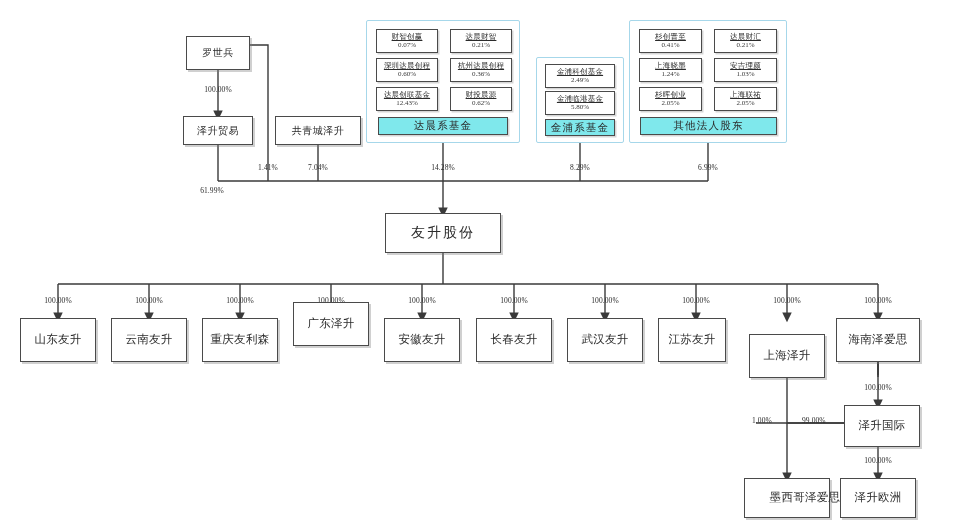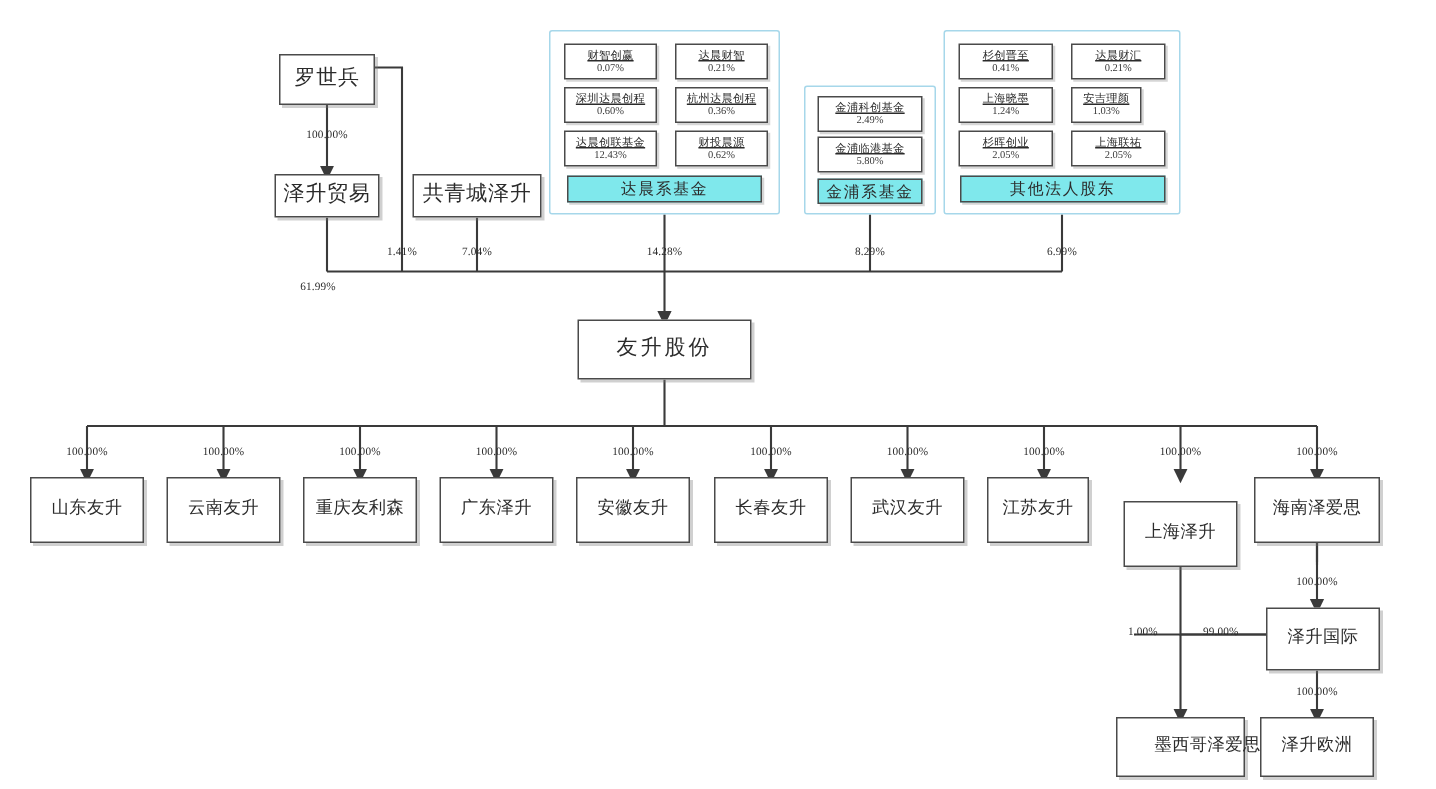--- a/index.html
+++ b/index.html
@@ -42,21 +42,21 @@
     text-align: center;
     line-height: 1.15;
   }
   .node .label {
     display: block;
     white-space: nowrap;
   }
 
   
   .node.entity {
-    font-size: 14px;
+    font-size: 10px;
     letter-spacing: 0.5px;
   }
   
   .node.issuer {
     font-size: 14px;
     letter-spacing: 2px;
     border-width: 1.5px;
   }
   
   .node.sub {
@@ -246,21 +246,21 @@
     <span class="fpct">0.41%</span>
   </div>
   <div class="fund-cell" style="left:714px; top:29px; width:63px; height:24px;">
     <span class="fname">达晨财汇</span>
     <span class="fpct">0.21%</span>
   </div>
   <div class="fund-cell" style="left:639px; top:58px; width:63px; height:24px;">
     <span class="fname">上海晓墨</span>
     <span class="fpct">1.24%</span>
   </div>
-  <div class="fund-cell" style="left:714px; top:58px; width:47px; height:24px;">
+  <div class="fund-cell" style="left:714px; top:58px; width:63px; height:24px;">
     <span class="fname">安吉理颜</span>
     <span class="fpct">1.03%</span>
   </div>
   <div class="fund-cell" style="left:639px; top:87px; width:63px; height:24px;">
     <span class="fname">杉晖创业</span>
     <span class="fpct">2.05%</span>
   </div>
   <div class="fund-cell" style="left:714px; top:87px; width:63px; height:24px;">
     <span class="fname">上海联祐</span>
     <span class="fpct">2.05%</span>
@@ -293,21 +293,21 @@
 
   <div class="node sub" style="left:20px;  top:318px; width:76px; height:44px;">
     <span class="label">山东友升</span>
     </div>
   <div class="node sub" style="left:111px; top:318px; width:76px; height:44px;">
     <span class="label">云南友升</span>
     </div>
   <div class="node sub" style="left:202px; top:318px; width:76px; height:44px;">
     <span class="label">重庆友利森</span>
     </div>
-  <div class="node sub" style="left:293px; top:318px; width:76px; height:44px;">
+  <div class="node sub" style="left:293px; top:302px; width:76px; height:44px;">
     <span class="label">广东泽升</span>
     </div>
   <div class="node sub" style="left:384px; top:318px; width:76px; height:44px;">
     <span class="label">安徽友升</span>
     </div>
   <div class="node sub" style="left:476px; top:318px; width:76px; height:44px;">
     <span class="label">长春友升</span>
     </div>
   <div class="node sub" style="left:567px; top:318px; width:76px; height:44px;">
     <span class="label">武汉友升</span>

